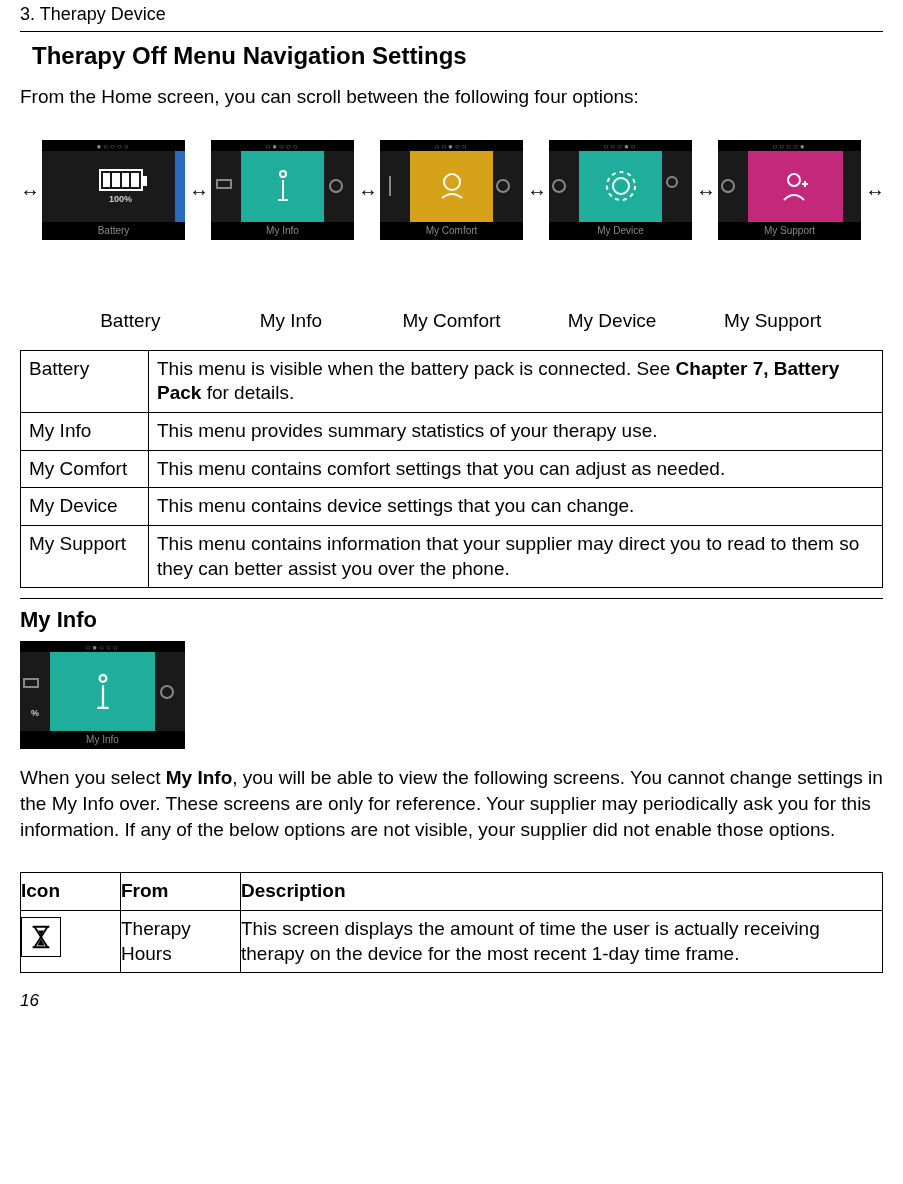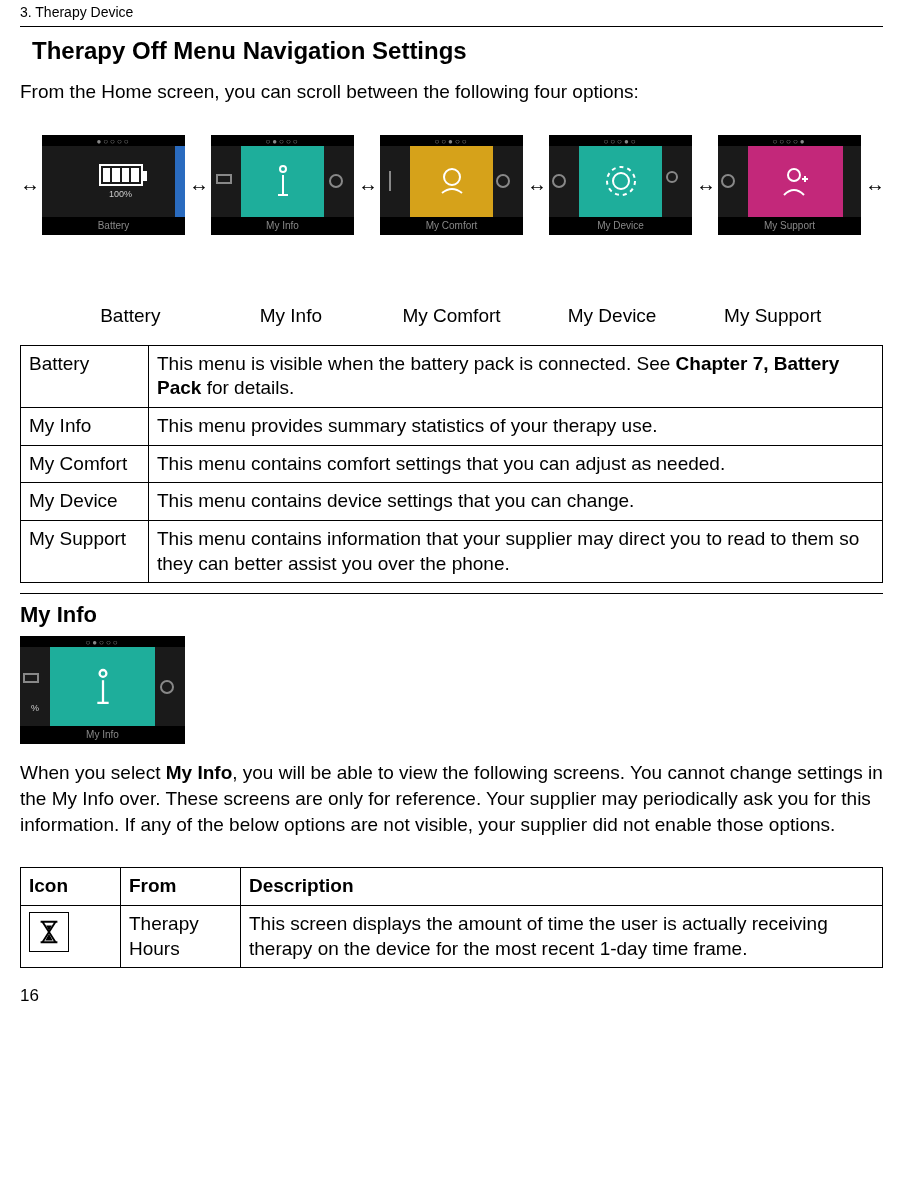--- a/index.html
+++ b/index.html
@@ -5,21 +5,21 @@
   * { margin: 0; padding: 0; box-sizing: border-box; }
   body {
     font-family: Arial, Helvetica, sans-serif;
     font-size: 18px;
     color: #000;
     background: #fff;
     padding: 0 20px;
     width: 903px;
   }
   .chapter-header {
-    font-size: 14px;
+    font-size: 18px;
     padding: 4px 0 6px 0;
     border-bottom: 1.5px solid #000;
   }
   .section-title {
     font-size: 24px;
     font-weight: bold;
     margin: 10px 0 14px 12px;
   }
   .body-text {
     font-size: 19px;
@@ -59,20 +59,21 @@
     display: flex;
     align-items: stretch;
   }
   .panel {
     flex: 1;
     display: flex;
     flex-direction: column;
     align-items: center;
     justify-content: center;
     position: relative;
+    font-weight: bold;
   }
   .panel.side { flex: 0 0 24px; background:#1a1a1a; }
   .panel.center { background:#1a1a1a; }
   .panel.highlight-blue { background:#2a6bbf; flex:0 0 10px; }
   .panel.highlight-teal { background:#1eae9b; }
   .panel.highlight-yellow { background:#d6a21a; }
   .panel.highlight-magenta { background:#c3287a; }
   .panel.thin { flex: 0 0 18px; }
   .screen-label {
     color:#888;
@@ -122,33 +123,33 @@
     width:165px; height:108px; background:#000; margin-bottom:16px;
     display:flex; flex-direction:column;
   }
   table.icons {
     width:100%;
     border-collapse: collapse;
     font-size:19px;
   }
   table.icons th, table.icons td {
     border:1px solid #000;
-    padding:6px 8px;
+    padding:6px 0;
     vertical-align:top;
     text-align:left;
     line-height:1.3;
   }
   table.icons th { font-weight:bold; }
   table.icons td.c1 { width:100px; }
   table.icons td.c2 { width:120px; }
   .hourglass {
     width:40px; height:40px; border:1px solid #000; display:flex; align-items:center; justify-content:center;
   }
   .ahi-label { font-size:24px; font-weight:bold; padding:6px 0 0 2px; }
-  .page-num { font-size:17px; margin-top:18px; }
+  .page-num { font-size:17px; margin-top:18px;font-style:italic; }
   svg.mini-icon { width:30px; height:40px; }
 </style>
 </head>
 <body>
 
 <div class="chapter-header">3. Therapy Device</div>
 
 <div class="section-title">Therapy Off Menu Navigation Settings</div>
 
 <div class="body-text">From the Home screen, you can scroll between the following four options:</div>

